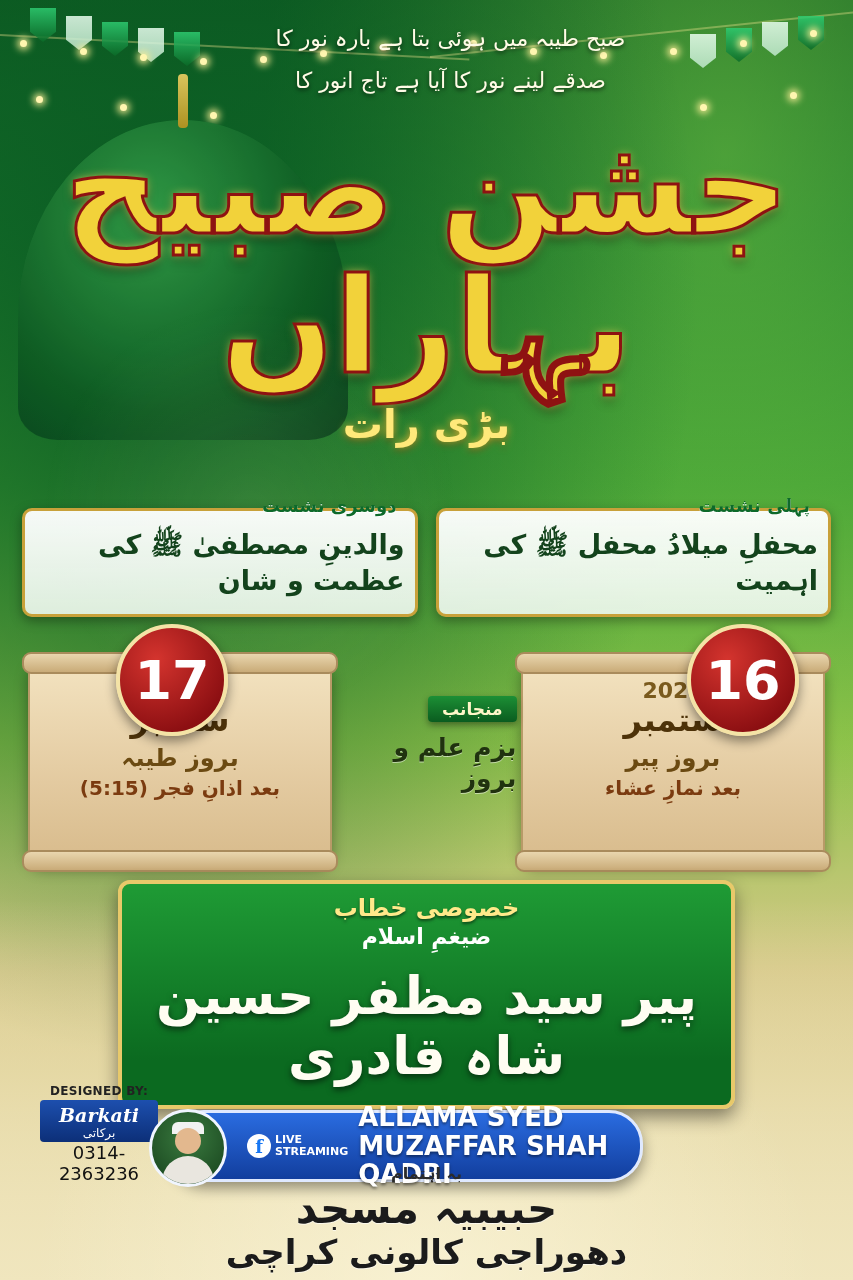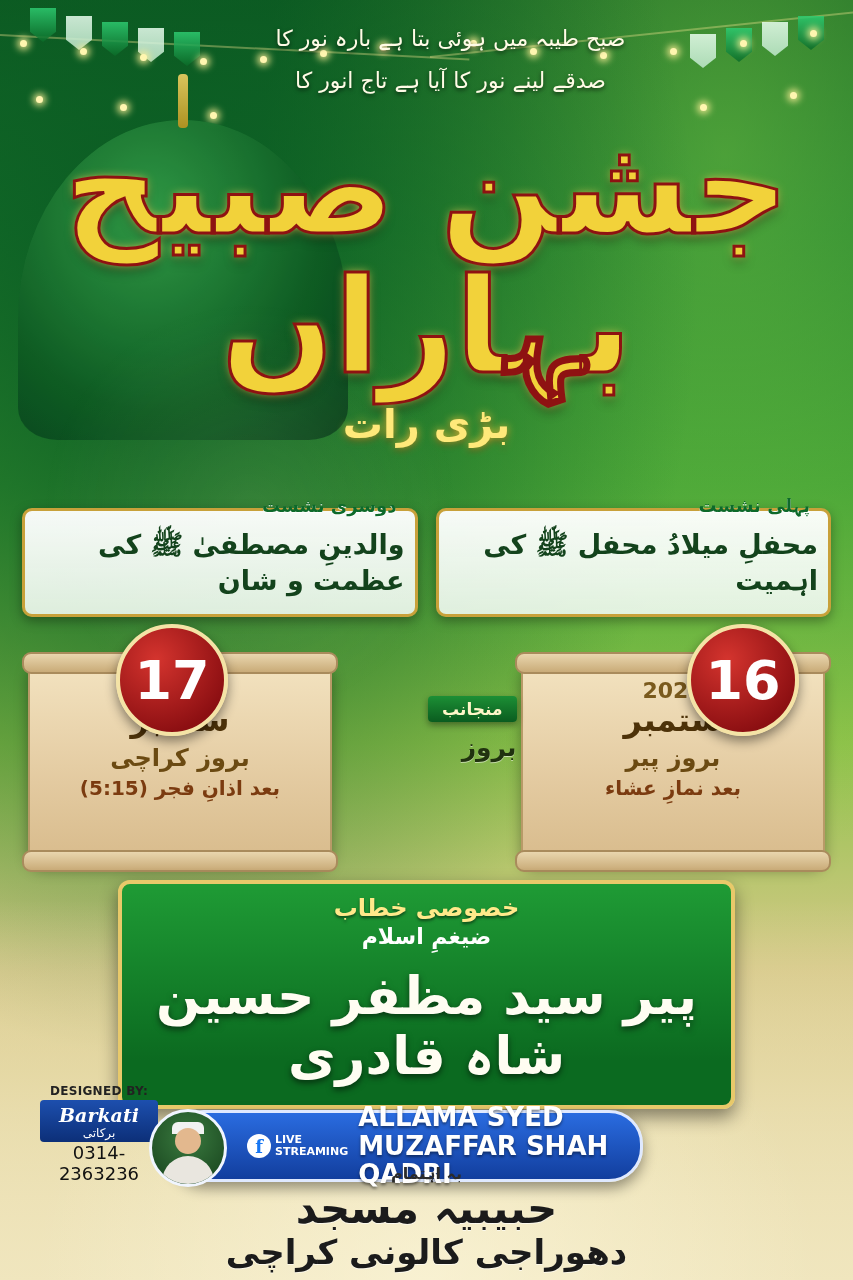--- a/index.html
+++ b/index.html
@@ -501,29 +501,30 @@
         <div class="day">بروز پیر</div>
         <div class="time">بعد نمازِ عشاء</div>
       </div>
     </div>
     <div class="daynum right">16</div>
 
     <div class="scroll scroll-left">
       <div class="inner">
         <div class="year">2024</div>
         <div class="month">ستمبر</div>
-        <div class="day">بروز کراچی</div>
+        <div class="day">بروز طیبہ</div>
         <div class="time">بعد اذانِ فجر (5:15)</div>
       </div>
     </div>
     <div class="daynum left">17</div>
 
     <div class="center-tag">
       <div class="ribbon">منجانب</div>
       <div class="lines">
+        <div>بزمِ علم و</div>
         <div>بروز</div>
       </div>
     </div>
   </div>
 
   <div class="speaker-panel">
     <div class="khitab">خصوصی خطاب</div>
     <div class="zeghum">ضیغمِ اسلام</div>
     <div class="name">پیر سید مظفر حسین شاہ قادری</div>
   </div>

